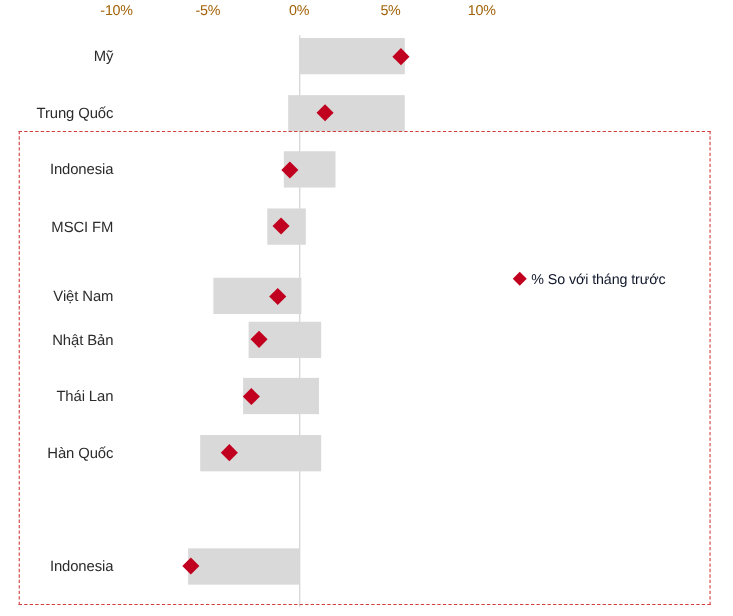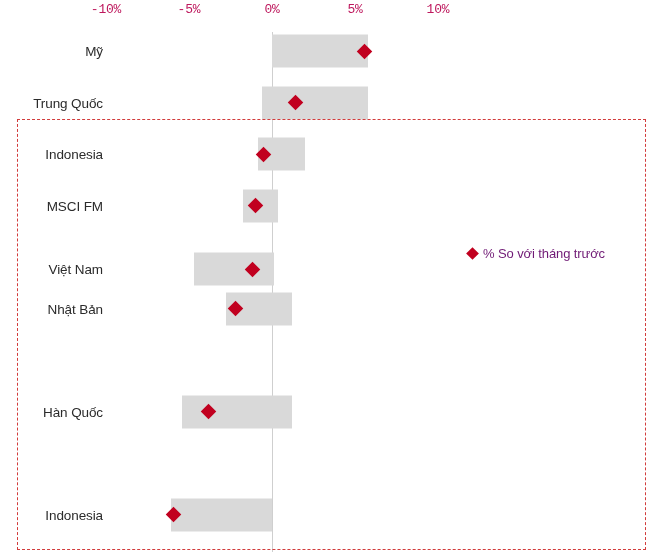--- a/index.html
+++ b/index.html
@@ -26,24 +26,23 @@
     left: 0;
     top: 0;
     width: 666px;
     height: 26px;
   }
   .tick-label {
     position: absolute;
     top: 2px;
     transform: translateX(-50%);
     font-size: 13px;
-    color: #be185d;
+    color: #a16207;
     white-space: nowrap;
     letter-spacing: -0.2px;
-    font-family: Liberation Mono, monospace;
   }
   .zero-line {
     position: absolute;
     top: 32px;
     width: 1px;
     height: 520px;
     background: #cfcfcf;
   }
 
   
@@ -107,21 +106,21 @@
   }
   .legend-marker {
     width: 9px;
     height: 9px;
     background: #c1001f;
     transform: rotate(45deg);
     flex: 0 0 auto;
   }
   .legend-text {
     font-size: 13px;
-    color: #701a75;
+    color: #0f172a;
     letter-spacing: -0.1px;
   }
 </style>
 </head>
 <body>
 
 <div id="chart-root">
 
   <div class="axis-ticks">
       <div class="tick-label" style="left: 106px;">-10%</div>
@@ -157,20 +156,25 @@
       <div class="row" style="top: 252px;">
         <div class="row-label">Việt Nam</div>
         <div class="row-bar" style="left: 193.98px; width: 80.012px; background: rgb(217, 217, 217);"></div>
         <div class="row-marker" style="left: 252.91px; background: rgb(193, 0, 31);"></div>
       </div>
       <div class="row" style="top: 291.5px;">
         <div class="row-label">Nhật Bản</div>
         <div class="row-bar" style="left: 225.52px; width: 66.4px; background: rgb(217, 217, 217);"></div>
         <div class="row-marker" style="left: 235.48px; background: rgb(193, 0, 31);"></div>
       </div>
+      <div class="row" style="top: 343px;">
+        <div class="row-label">Thái Lan</div>
+        <div class="row-bar" style="left: 220.54px; width: 69.72px; background: rgb(217, 217, 217);"></div>
+        <div class="row-marker" style="left: 228.01px; background: rgb(193, 0, 31);"></div>
+      </div>
       <div class="row" style="top: 394.5px;">
         <div class="row-label">Hàn Quốc</div>
         <div class="row-bar" style="left: 182.36px; width: 109.56px; background: rgb(217, 217, 217);"></div>
         <div class="row-marker" style="left: 208.09px; background: rgb(193, 0, 31);"></div>
       </div>
       <div class="row" style="top: 497.5px;">
         <div class="row-label">Indonesia</div>
         <div class="row-bar" style="left: 170.74px; width: 101.26px; background: rgb(217, 217, 217);"></div>
         <div class="row-marker" style="left: 173.23px; background: rgb(193, 0, 31);"></div>
       </div>

